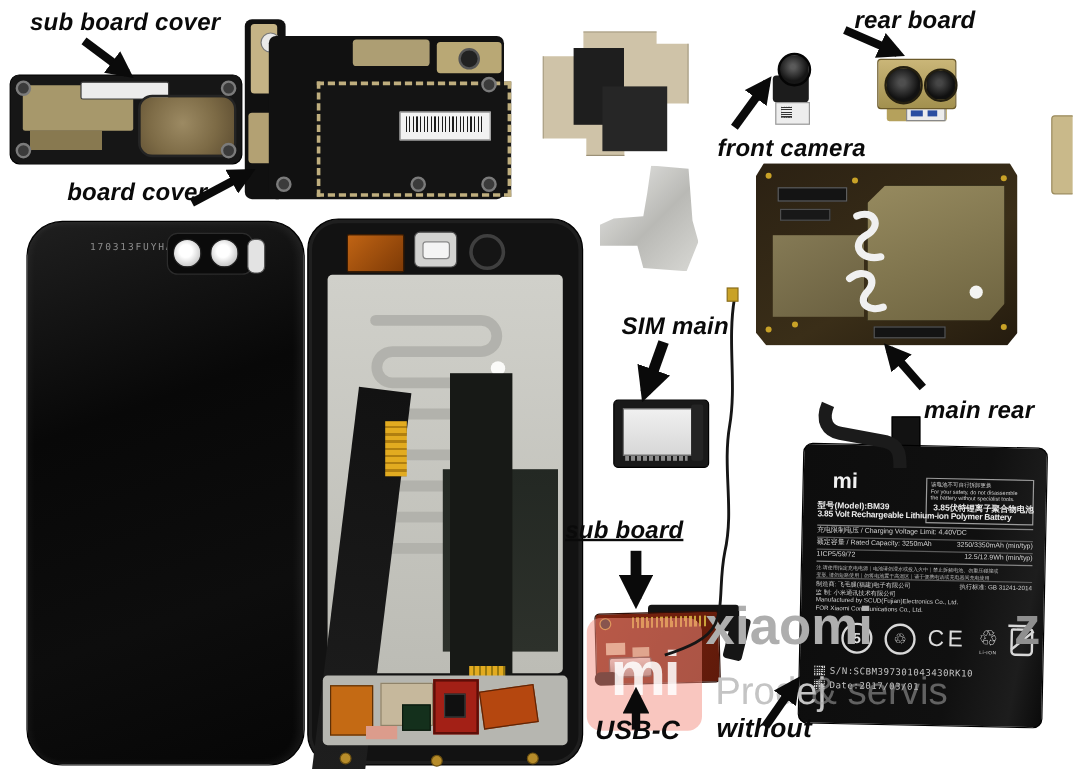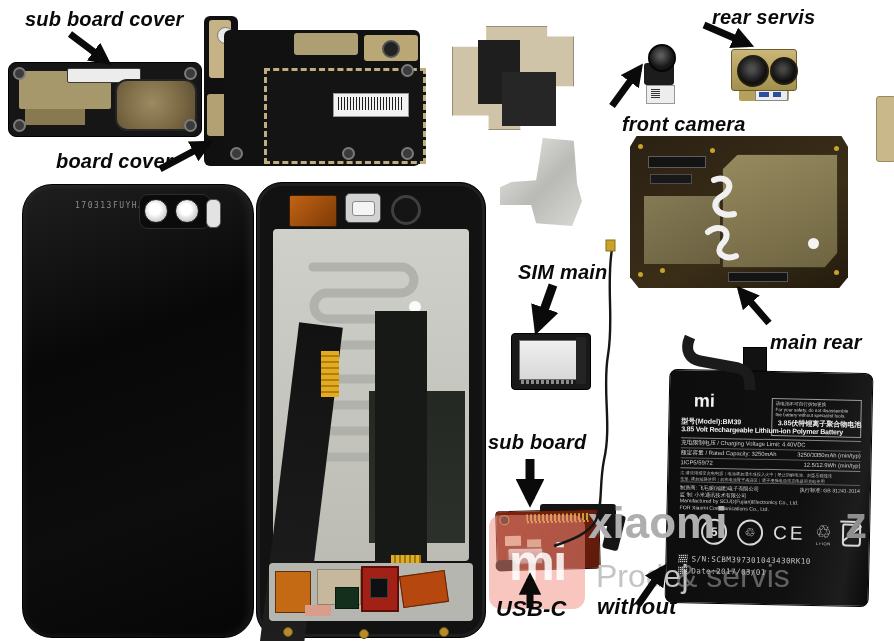--- a/index.html
+++ b/index.html
@@ -161,25 +161,25 @@
           display:flex;align-items:center;justify-content:center;}
   .wmlogo span{font-size:52px;font-weight:800;color:rgba(255,255,255,.85);letter-spacing:-2px;}
 </style>
 </head>
 <body>
 
 <div class="canvas">
 
   <div class="plabel" style="left:56px;top:150px;">board cover</div>
   <div class="plabel" style="left:25px;top:8px;">sub board cover</div>
-  <div class="plabel" style="left:712px;top:6px;">rear servis</div>
-  <div class="plabel" style="left:598px;top:113px;margin-left:24px;">front camera</div>
+  <div class="plabel" style="left:712px;top:6px;">rear board</div>
+  <div class="plabel" style="left:598px;top:113px;">front camera</div>
   <div class="plabel" style="left:518px;top:261px;">SIM main</div>
   <div class="plabel" style="left:770px;top:331px;">main rear</div>
-  <div class="plabel" style="left:488px;top:431px;">sub board</div>
+  <div class="plabel" style="left:471px;top:431px;text-decoration:underline;">sub board</div>
   <div class="plabel" style="left:496px;top:596px;font-size:22px;">USB-C</div>
   <div class="plabel" style="left:597px;top:594px;font-size:22px;">without</div>
 
   <svg class="overlay" width="894" height="641" viewBox="0 0 894 641">
     <defs>
       <marker id="ah" viewBox="0 0 10 10" refX="7" refY="5" markerWidth="3.2" markerHeight="3.2" orient="auto-start-reverse">
         <path d="M0,0 L10,5 L0,10 z" fill="#0a0a0a"></path>
       </marker>
     </defs>
 

